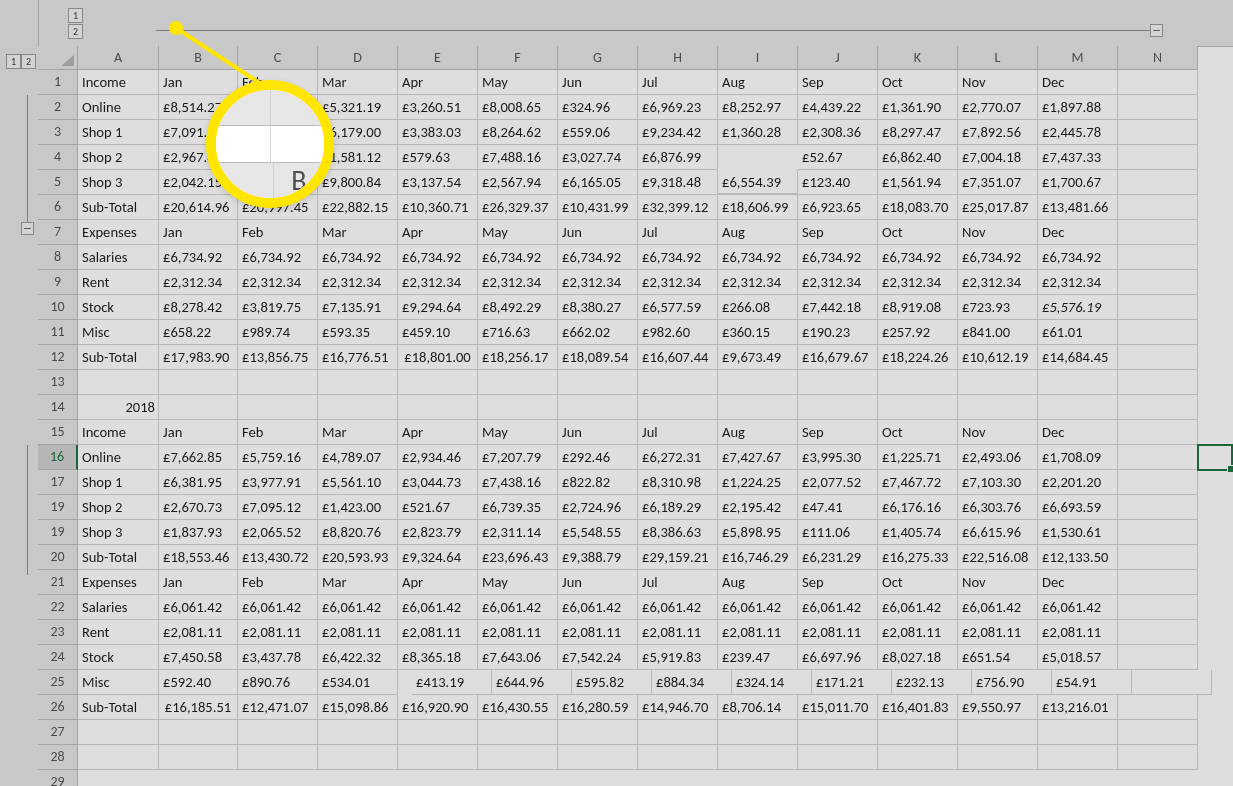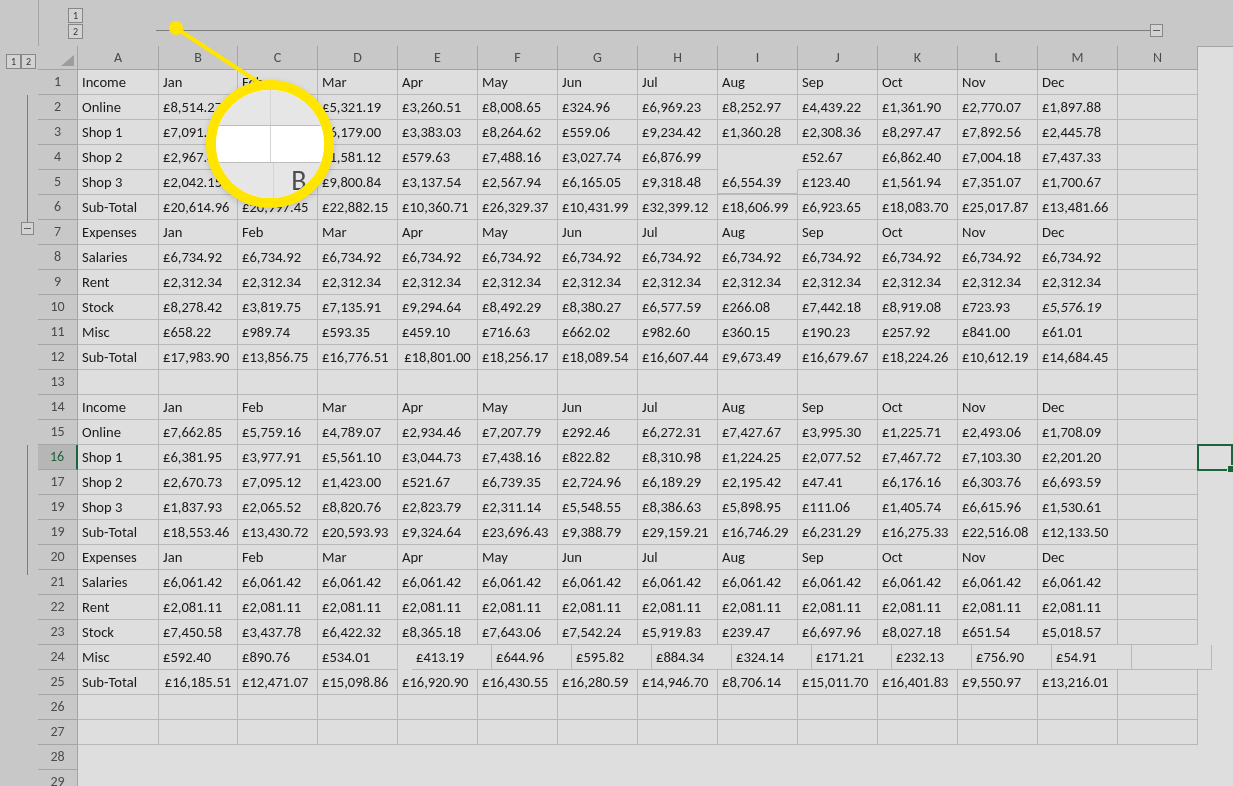--- a/index.html
+++ b/index.html
@@ -565,20 +565,36 @@
         <div class="cell" style="width: 80px;"></div>
         <div class="cell" style="width: 80px;"></div>
         <div class="cell" style="width: 80px;"></div>
         <div class="cell" style="width: 80px;"></div>
         <div class="cell" style="width: 80px;"></div>
         <div class="cell" style="width: 80px;"></div>
         <div class="cell" style="width: 80px;"></div>
         <div class="cell" style="width: 80px;"></div>
       </div>
       <div class="row" style="height: 25px;">
+        <div class="cell num" style="width: 81px;">2018</div>
+        <div class="cell" style="width: 79px;"></div>
+        <div class="cell" style="width: 80px;"></div>
+        <div class="cell" style="width: 80px;"></div>
+        <div class="cell" style="width: 80px;"></div>
+        <div class="cell" style="width: 80px;"></div>
+        <div class="cell" style="width: 80px;"></div>
+        <div class="cell" style="width: 80px;"></div>
+        <div class="cell" style="width: 80px;"></div>
+        <div class="cell" style="width: 80px;"></div>
+        <div class="cell" style="width: 80px;"></div>
+        <div class="cell" style="width: 80px;"></div>
+        <div class="cell" style="width: 80px;"></div>
+        <div class="cell" style="width: 80px;"></div>
+      </div>
+      <div class="row" style="height: 25px;">
         <div class="cell" style="width: 81px;">Income</div>
         <div class="cell" style="width: 79px;">Jan</div>
         <div class="cell" style="width: 80px;">Feb</div>
         <div class="cell" style="width: 80px;">Mar</div>
         <div class="cell" style="width: 80px;">Apr</div>
         <div class="cell" style="width: 80px;">May</div>
         <div class="cell" style="width: 80px;">Jun</div>
         <div class="cell" style="width: 80px;">Jul</div>
         <div class="cell" style="width: 80px;">Aug</div>
         <div class="cell" style="width: 80px;">Sep</div>

